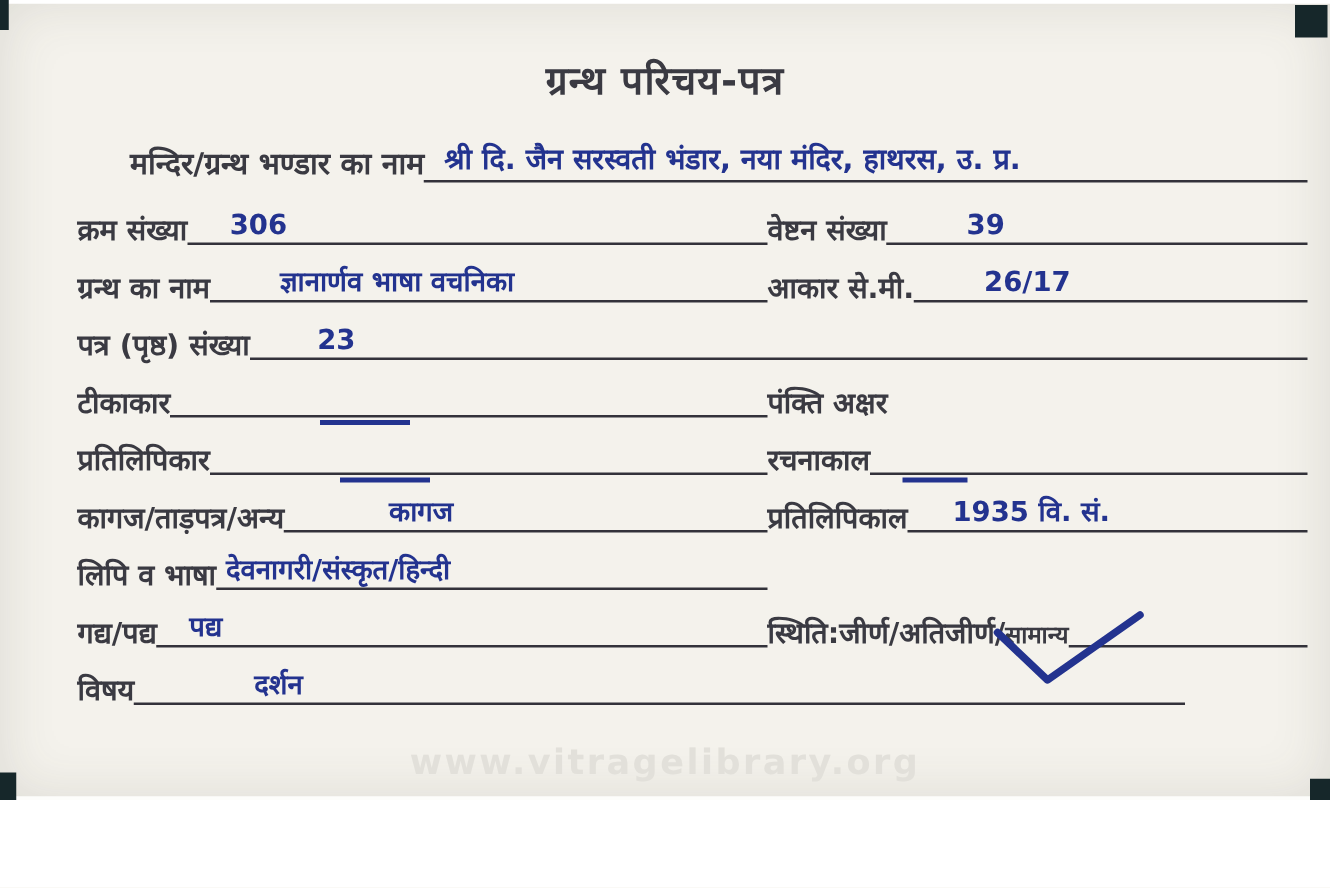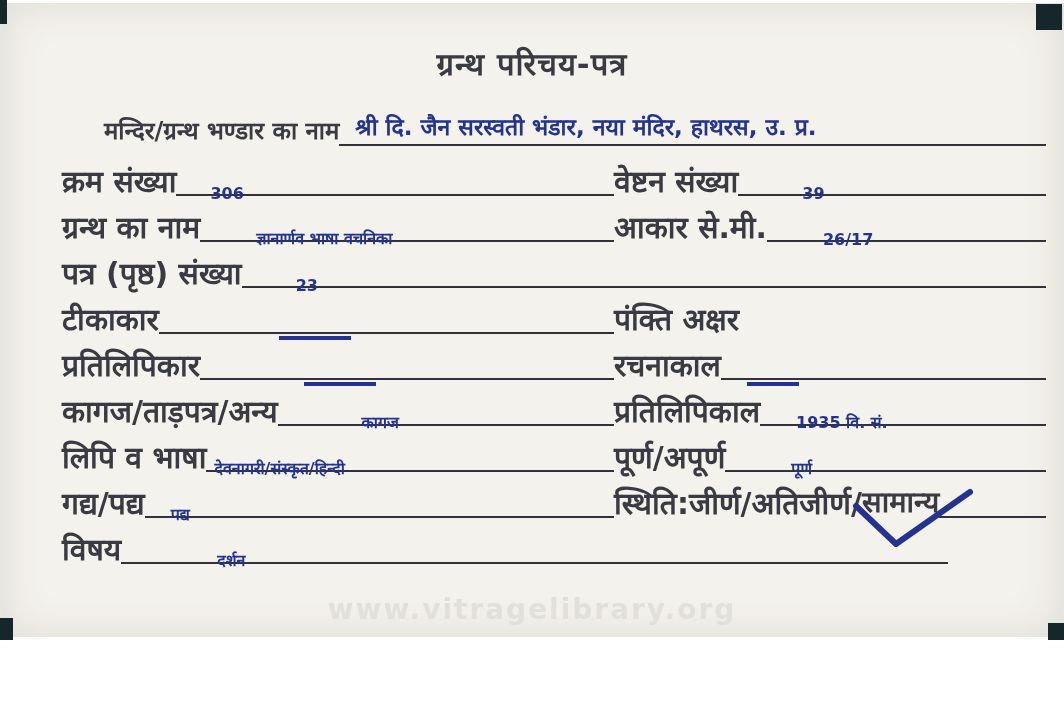--- a/index.html
+++ b/index.html
@@ -23,46 +23,46 @@
     font-size:31px;font-weight:bold;color:var(--print);
     letter-spacing:1px;
   }
   .form{padding:24px 18px 0 62px;}
   
   .row{display:flex;height:46px;}
   .cell{display:flex;min-width:0;}
   .cell-left{flex:0 0 552px;}
   .cell-right{flex:1;}
   .label{
-    font-size:30px;font-weight:bold;color:var(--print);
+    font-size:23px;font-weight:bold;color:var(--print);
     white-space:nowrap;align-self:flex-end;padding-bottom:8px;line-height:1.1;
   }
   .line{flex:1;position:relative;height:100%;}
   .line::after{
     content:"";position:absolute;left:0;right:0;bottom:10px;
     border-bottom:2px solid var(--line);
   }
   .value{
-    position:absolute;bottom:3px;z-index:2;
-    font-size:16px;font-weight:bold;color:var(--blue);white-space:nowrap;
+    position:absolute;bottom:13px;z-index:2;
+    font-size:22px;font-weight:bold;color:var(--blue);white-space:nowrap;
   }
   .dash{
     position:absolute;bottom:4px;height:0;z-index:2;
     border-bottom:4px solid var(--blue);
   }
   
   .header-row{display:flex;height:44px;margin-bottom:8px;margin-left:42px;}
   .header-row .label{font-size:24px;}
   .header-row .value{font-size:23px;}
   .header-row .line::after{bottom:6px;}
   .header-row .value{bottom:10px;text-align:center;}
   
   .opt{
     position:relative;align-self:flex-end;padding-bottom:8px;
-    font-size:29px;font-weight:bold;color:var(--print);white-space:nowrap;z-index:2;
+    font-size:19px;font-weight:bold;color:var(--print);white-space:nowrap;z-index:2;
   }
   .check{
     position:absolute;left:-14px;bottom:-22px;width:130px;height:62px;z-index:3;
     pointer-events:none;
   }
   
   .row-full{padding-right:98px;}
   
   .watermark{
     position:absolute;left:0;right:0;bottom:14px;text-align:center;
@@ -180,26 +180,20 @@
       </div>
     </div>
 
     <div class="row">
       <div class="cell cell-left">
         <span class="label">लिपि व भाषा</span>
         <span class="line">
           <span class="value" style="left:8px">देवनागरी/संस्कृत/हिन्दी</span>
         </span>
       </div>
-      <div class="cell cell-right">
-        <span class="label">पूर्ण/अपूर्ण</span>
-        <span class="line">
-          <span class="value" style="left:66px">पूर्ण</span>
-        </span>
-      </div>
     </div>
 
     <div class="row">
       <div class="cell cell-left">
         <span class="label">गद्य/पद्य</span>
         <span class="line">
           <span class="value" style="left:26px">पद्य</span>
         </span>
       </div>
       <div class="cell cell-right">

